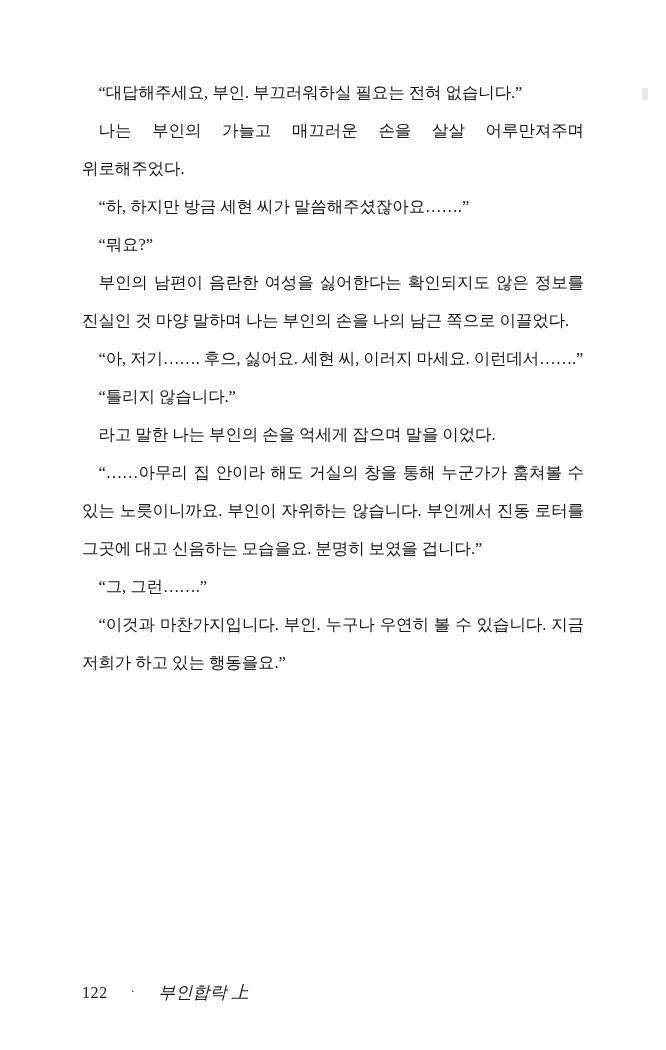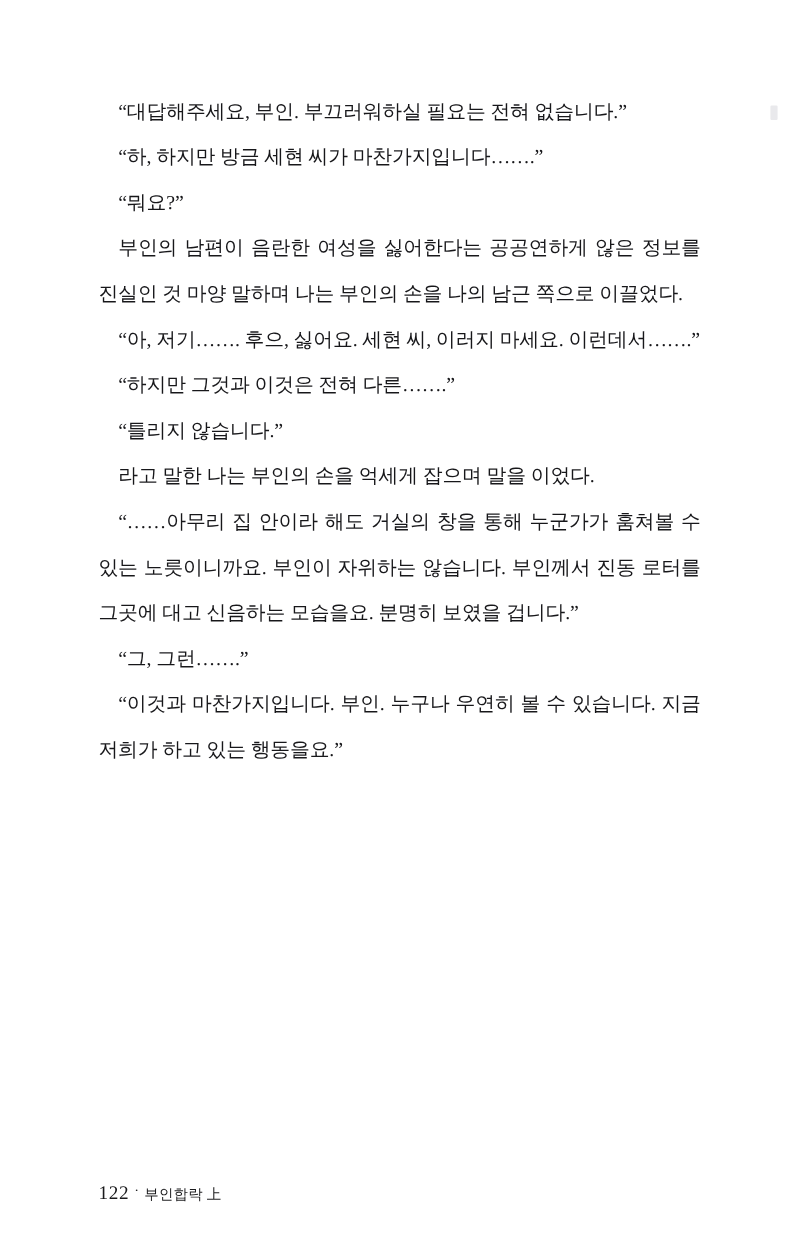--- a/index.html
+++ b/index.html
@@ -38,59 +38,60 @@
   }
   .footer {
     position: absolute;
     left: 82px;
     bottom: 46px;
     font-size: 15.5px;
     color: #1a1a1c;
     letter-spacing: 0.4px;
     display: flex;
     align-items: baseline;
-    gap: 4px;
+    gap: 23px;
   }
   .folio-num {
     font-size: 16px;
     letter-spacing: 0.6px;
   }
   .folio-sep {
     font-size: 12px;
     position: relative;
     top: -3px;
   }
   .folio-title {
-    font-size: 12px;
+    font-size: 17px;
     letter-spacing: 0.2px;
+    font-style: italic;
   }
   .edge-mark {
     position: absolute;
     right: 18px;
     top: 88px;
     width: 6px;
     height: 12px;
     background: #e9e9ec;
     border-radius: 1px;
   }
 </style>
 </head>
 <body>
 
 <div class="page">
 
   <div class="edge-mark"></div>
 
   <div class="body-text">
     <p class="para">“대답해주세요, 부인. 부끄러워하실 필요는 전혀 없습니다.”</p>
-    <p class="para">“하, 하지만 방금 세현 씨가 마찬가지입니다…….”</p>
+    <p class="para">나는 부인의 가늘고 매끄러운 손을 살살 어루만져주며 위로해주었다.</p>
+    <p class="para">“하, 하지만 방금 세현 씨가 말씀해주셨잖아요…….”</p>
     <p class="para">“뭐요?”</p>
-    <p class="para">부인의 남편이 음란한 여성을 싫어한다는 공공연하게 않은 정보를 진실인 것 마양 말하며 나는 부인의 손을 나의 남근 쪽으로 이끌었다.</p>
+    <p class="para">부인의 남편이 음란한 여성을 싫어한다는 확인되지도 않은 정보를 진실인 것 마양 말하며 나는 부인의 손을 나의 남근 쪽으로 이끌었다.</p>
     <p class="para">“아, 저기……. 후으, 싫어요. 세현 씨, 이러지 마세요. 이런데서…….”</p>
-    <p class="para">“하지만 그것과 이것은 전혀 다른…….”</p>
     <p class="para">“틀리지 않습니다.”</p>
     <p class="para">라고 말한 나는 부인의 손을 억세게 잡으며 말을 이었다.</p>
     <p class="para">“……아무리 집 안이라 해도 거실의 창을 통해 누군가가 훔쳐볼 수 있는 노릇이니까요. 부인이 자위하는 않습니다. 부인께서 진동 로터를 그곳에 대고 신음하는 모습을요. 분명히 보였을 겁니다.”</p>
     <p class="para">“그, 그런…….”</p>
     <p class="para">“이것과 마찬가지입니다. 부인. 누구나 우연히 볼 수 있습니다. 지금 저희가 하고 있는 행동을요.”</p>
   </div>
 
   <div class="footer">
     <span class="folio-num">122</span>
     <span class="folio-sep">·</span>

